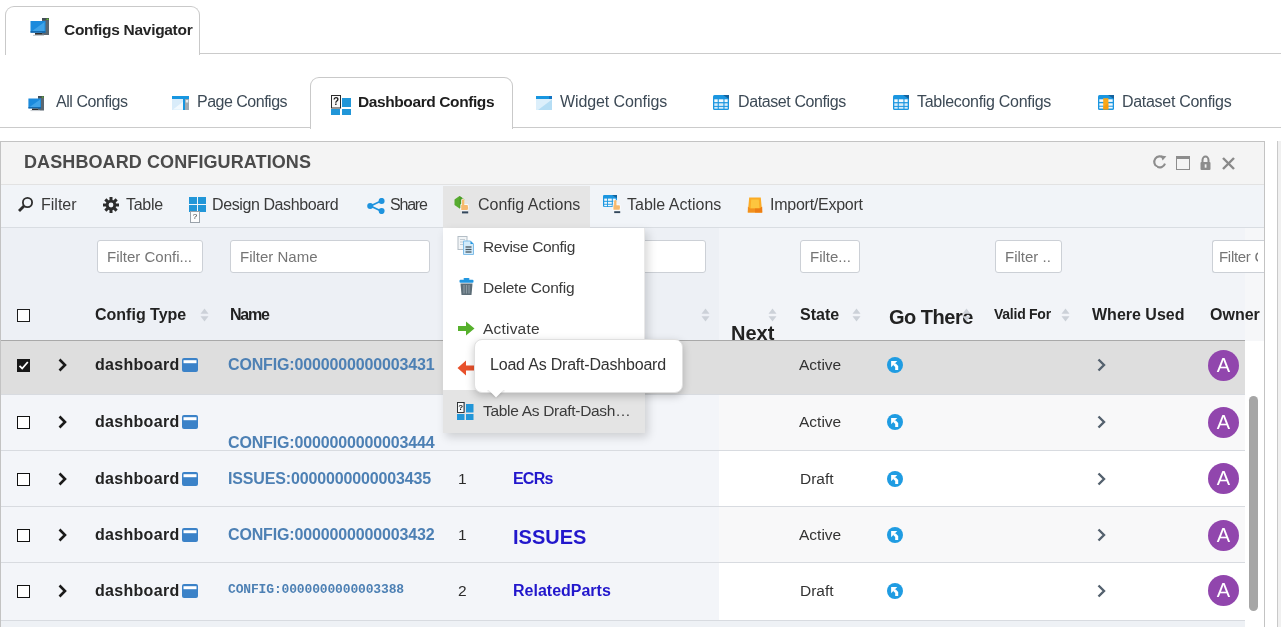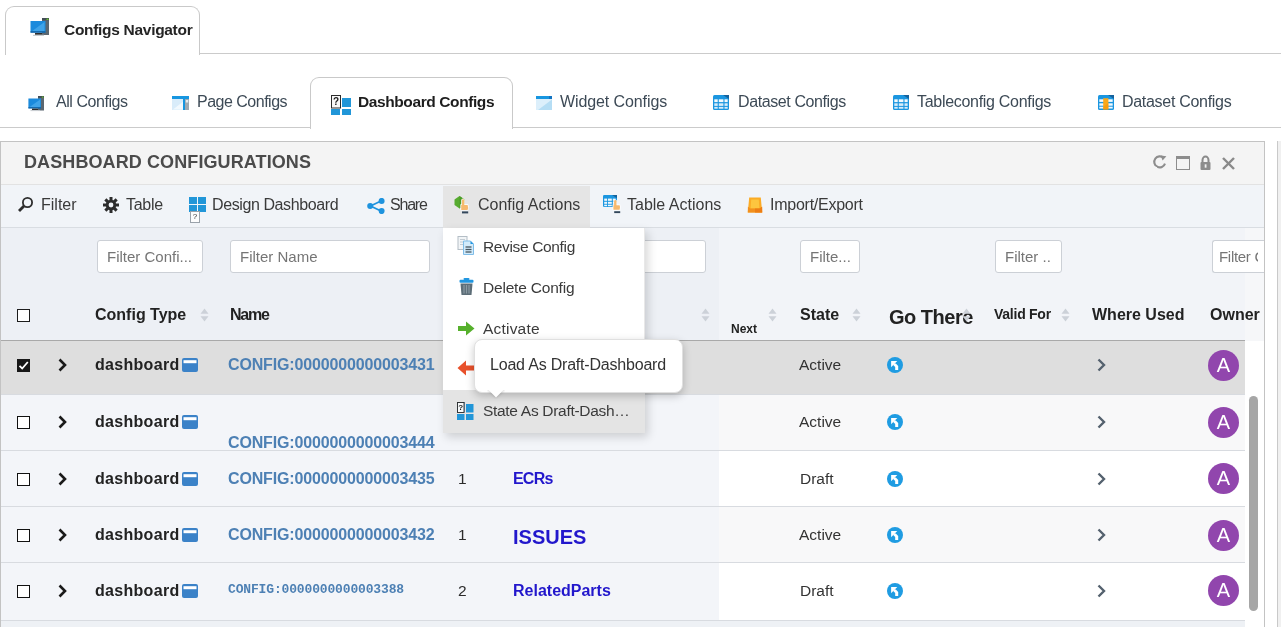--- a/index.html
+++ b/index.html
@@ -235,21 +235,21 @@
 <input class="a" style="left: 230px; top: 240px; width: 200px; height: 33px; box-sizing: border-box; border: 1px solid rgb(204, 208, 214); border-radius: 3px; padding: 0px 9px; font-size: 15px; font-family: &quot;Liberation Sans&quot;, sans-serif; color: rgb(51, 51, 51); background: rgb(255, 255, 255);" placeholder="Filter Name">
 <input class="a" style="left: 512px; top: 240px; width: 194px; height: 33px; box-sizing: border-box; border: 1px solid rgb(204, 208, 214); border-radius: 3px; padding: 0px 9px; font-size: 15px; font-family: &quot;Liberation Sans&quot;, sans-serif; color: rgb(51, 51, 51); background: rgb(255, 255, 255);" placeholder="">
 <input class="a" style="left: 800px; top: 240px; width: 60px; height: 33px; box-sizing: border-box; border: 1px solid rgb(204, 208, 214); border-radius: 3px; padding: 0px 9px; font-size: 15px; font-family: &quot;Liberation Sans&quot;, sans-serif; color: rgb(51, 51, 51); background: rgb(255, 255, 255);" placeholder="Filte...">
 <input class="a" style="left: 995px; top: 240px; width: 67px; height: 33px; box-sizing: border-box; border: 1px solid rgb(204, 208, 214); border-radius: 3px; padding: 0px 9px; font-size: 15px; font-family: &quot;Liberation Sans&quot;, sans-serif; color: rgb(51, 51, 51); background: rgb(255, 255, 255);" placeholder="Filter ...">
 <input class="a" style="left: 1212px; top: 240px; width: 52px; height: 33px; box-sizing: border-box; border-top: 1px solid rgb(204, 208, 214); border-bottom: 1px solid rgb(204, 208, 214); border-left: 1px solid rgb(204, 208, 214); border-image: initial; border-radius: 3px 0px 0px 3px; border-right: none; padding: 0px 6px; font-size: 15px; letter-spacing: -0.3px; font-family: &quot;Liberation Sans&quot;, sans-serif; color: rgb(51, 51, 51); background: rgb(255, 255, 255);" placeholder="Filter Co...">
 
 <div class="a" style="left:1px;top:340px;width:1244px;height:1px;background:#a9a9a9;"></div>
 <div class="a" style="left:17px;top:309px;width:11px;height:11px;border:1.5px solid #1c1c1c;background:#fff;"></div>
 <div class="a txt" style="left:95px;top:306px;font-size:16px;font-weight:bold;color:#222;">Config Type</div>
 <div class="a txt" style="left:230px;top:306px;font-size:16px;font-weight:bold;color:#222;letter-spacing:-1.2px;">Name</div>
-<div class="a txt" style="left:731px;top:322px;font-size:12px;font-weight:bold;color:#222;">Next</div>
+<div class="a txt" style="left:731px;top:322px;font-size:20px;font-weight:bold;color:#222;">Next</div>
 <div class="a txt" style="left:800px;top:306px;font-size:16px;font-weight:bold;color:#222;">State</div>
 <div class="a txt" style="left:889px;top:306px;font-size:20px;font-weight:bold;color:#222;letter-spacing:-0.5px;">Go There</div>
 <div class="a txt" style="left:994px;top:306px;font-size:14px;font-weight:bold;color:#222;letter-spacing:-0.25px;">Valid For</div>
 <div class="a txt" style="left:1092px;top:306px;font-size:16px;font-weight:bold;color:#222;">Where Used</div>
 <div class="a txt" style="left:1210px;top:306px;font-size:16px;font-weight:bold;color:#222;">Owner</div>
 
 <svg class="a sort" style="left:200px;top:308px;" width="9" height="14" viewBox="0 0 9 14">
     <polygon points="4.5,0.5 8.5,5.8 0.5,5.8" fill="#ccd1d8"></polygon>
     <polygon points="4.5,13.5 8.5,8.2 0.5,8.2" fill="#ccd1d8"></polygon>
   </svg>
@@ -336,21 +336,21 @@
 
 <div class="a" style="left:17px;top:473px;width:11px;height:11px;border:1.5px solid #111;background:#fff;"></div>
 <svg class="a" style="left:58px;top:472px;" width="9" height="14" viewBox="0 0 9 14">
     <polyline points="1.5,1.5 7,7 1.5,12.5" fill="none" stroke="#1a1a1a" stroke-width="2.6"></polyline>
   </svg>
 <div class="a txt" style="left:95px;top:470px;font-size:16px;font-weight:bold;color:#222;letter-spacing:0.3px;">dashboard</div>
 <svg class="a" style="left:182px;top:472px;" width="16" height="14" viewBox="0 0 16 14">
     <rect x="0" y="0" width="16" height="14" rx="2" fill="#3b82c8"></rect>
     <rect x="1.5" y="2.2" width="13" height="3" fill="#fff"></rect>
   </svg>
-<div class="a txt" style="left:228px;top:470px;font-size:16px;font-weight:bold;color:#4d80b4;letter-spacing:-0.15px;">CONFIG:0000000000003435</div>
+<div class="a txt" style="left:228px;top:470px;font-size:16px;font-weight:bold;color:#4d80b4;letter-spacing:-0.15px;">ISSUES:0000000000003435</div>
 <div class="a txt" style="left:458px;top:470px;font-size:15.5px;color:#2b2b2b;">1</div>
 <div class="a txt" style="left:513px;top:470px;font-size:16px;font-weight:bold;color:#2217cc;letter-spacing:-0.8px;">ECRs</div>
 <div class="a txt" style="left:800px;top:470px;font-size:15.5px;color:#333;">Draft</div>
 <svg class="a" style="left:887px;top:471px;" width="16" height="16" viewBox="0 0 16 16">
     <circle cx="8" cy="8" r="8" fill="#1f9ce2"></circle>
     <polygon points="4.1,4.1 10.3,4.1 4.1,10.3" fill="#fff"></polygon>
     <polygon points="6.4,6.4 8.8,6.4 11.2,8.9 11.2,13.1 8.2,13.1 8.2,10 6.4,8.3" fill="#fff"></polygon>
   </svg>
 <svg class="a" style="left:1097px;top:472px;" width="9" height="14" viewBox="0 0 9 14">
     <polyline points="1.5,1.5 7,7 1.5,12.5" fill="none" stroke="#54616e" stroke-width="2.4"></polyline>
@@ -449,19 +449,19 @@
 </svg>
 
 <svg class="a" style="left:457px;top:402px;" width="18" height="18" viewBox="0 0 18 18">
   <rect x="0" y="0" width="7.5" height="10.5" fill="#15629c"></rect>
   <rect x="9" y="2" width="7.5" height="8.5" fill="#2196d8"></rect>
   <rect x="0" y="12" width="7.5" height="6" fill="#2196d8"></rect>
   <rect x="9" y="12" width="7.5" height="6" fill="#2196d8"></rect>
   <rect x="0.5" y="0.5" width="6.5" height="10" fill="#f6f8f9" stroke="#2b2b2b" stroke-width="0.9"></rect>
   <text x="3.8" y="8.2" font-size="8" font-weight="bold" fill="#1b1b1b" text-anchor="middle" font-family="Liberation Sans">?</text>
 </svg>
-<div class="a txt" style="left:483px;top:402px;font-size:15.5px;color:#3b3b3b;letter-spacing:-0.3px;">State As Draft-Dash…</div>
+<div class="a txt" style="left:483px;top:402px;font-size:15.5px;color:#3b3b3b;letter-spacing:-0.3px;">Table As Draft-Dash…</div>
 
 <div class="a" style="left:474px;top:339px;width:207px;height:52px;background:#fff;border:1px solid #e0e0e0;border-radius:8px;box-shadow:0 3px 9px rgba(0,0,0,0.22);"></div>
 <div class="a" style="left:487px;top:390px;width:18px;height:10px;overflow:hidden;">
   <div style="position:absolute;left:3px;top:-7px;width:12px;height:12px;background:#fff;transform:rotate(45deg);box-shadow:0 0 3px rgba(0,0,0,0.25);"></div>
 </div>
 <div class="a txt" style="left:490px;top:356px;font-size:16px;color:#333;letter-spacing:-0.2px;">Load As Draft-Dashboard</div>
 
 </body></html>

